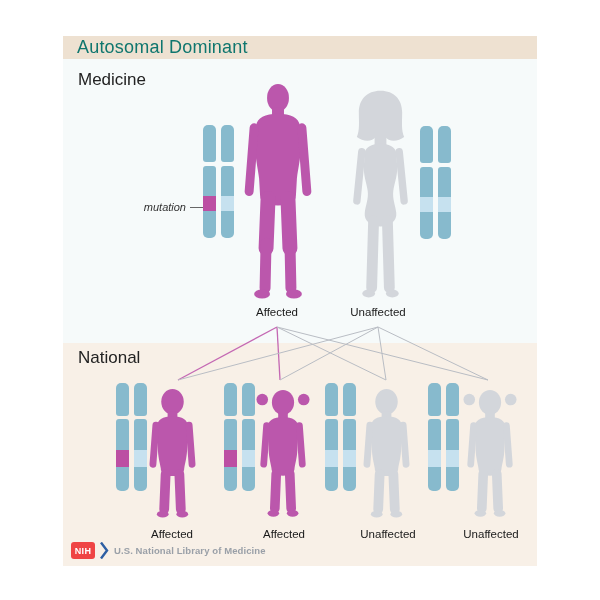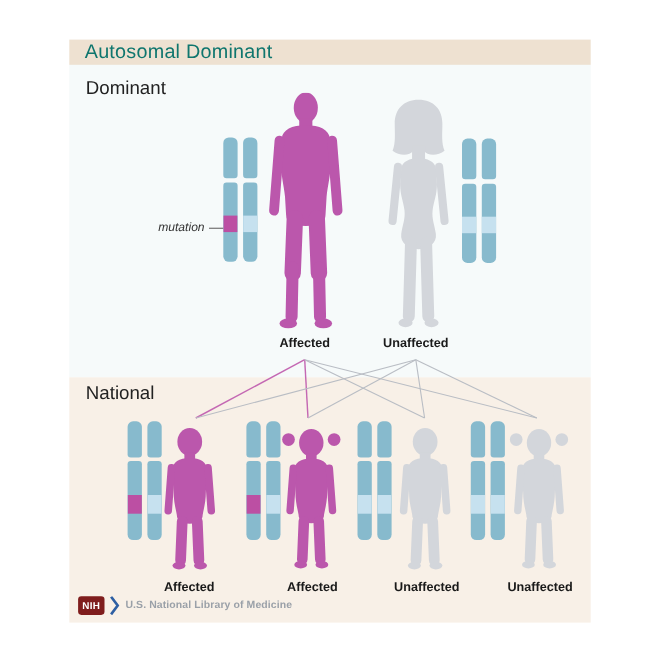--- a/index.html
+++ b/index.html
@@ -33,36 +33,36 @@
   .child-size .seg.top{height:33px;margin-bottom:3px;}
   .child-size .band{position:absolute;left:0;right:0;top:31px;height:17px;}
   .band.mutation{background:var(--mutation-band);}
   .band.normal{background:var(--normal-band);}
   
   .fig{display:block;}
   .fig.affected{color:var(--affected);}
   .fig.unaffected{color:var(--unaffected);}
   
   .status-label{
-    font-size:11.5px;font-weight:700;color:#1a1a1a;text-align:center;width:90px;
+    font-size:11.5px;font-weight:400;color:#1a1a1a;text-align:center;width:90px;
   }
   .mutation-callout{
     left:88px;top:201px;width:115px;display:flex;align-items:center;justify-content:flex-end;gap:4px;
   }
   .mutation-callout .txt{font-size:11px;color:#333;font-style:italic;}
   .mutation-callout .pointer-line{width:13px;height:0;border-top:1px solid #666;}
   
   .lines-overlay{left:0;top:0;pointer-events:none;}
   .inh-line{fill:none;}
   .inh-line.affected{stroke:var(--affected-line);stroke-width:1.3;}
   .inh-line.unaffected{stroke:var(--unaffected-line);stroke-width:1;}
   
   .footer{left:71px;top:542px;display:flex;align-items:center;gap:5px;}
   .nih-box{
-    width:24px;height:17px;background:#7f1d1d;border-radius:3px;
+    width:24px;height:17px;background:#ef4444;border-radius:3px;
     display:flex;align-items:center;justify-content:center;
     color:#fff;font-size:9px;font-weight:700;letter-spacing:.3px;
   }
   .org-text{font-size:9.5px;font-weight:700;color:#9aa0a8;letter-spacing:.1px;}
 </style>
 </head>
 <body>
 
 <svg width="0" height="0" style="position:absolute" aria-hidden="true">
   <defs>
@@ -117,21 +117,21 @@
   </defs>
 </svg>
 
 <div class="abs title-bar">
   <h1>Autosomal Dominant</h1>
 </div>
 
 <div class="abs parents-section"></div>
 <div class="abs children-section"></div>
 
-<div class="abs section-heading" style="left:78px;top:70px;">Dominant</div>
+<div class="abs section-heading" style="left:78px;top:70px;">Medicine</div>
 
 <div class="abs chrom-pair parent-size" style="left:203px;top:125px;">
   <div class="chrom">
     <div class="seg top"></div>
     <div class="seg bottom">
         <div class="band mutation"></div>
       </div>
   </div>
   <div class="chrom">
     <div class="seg top"></div>

